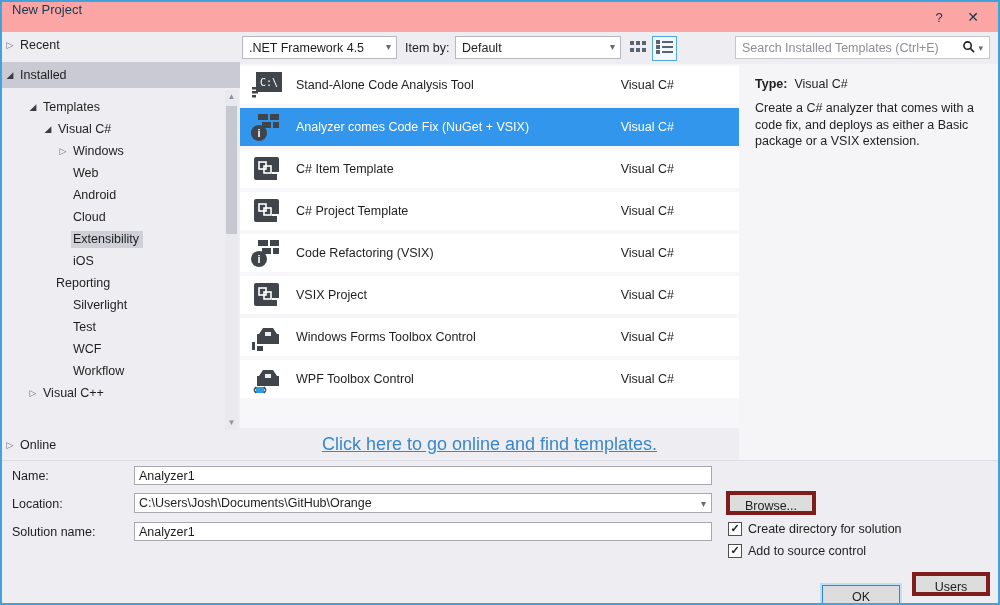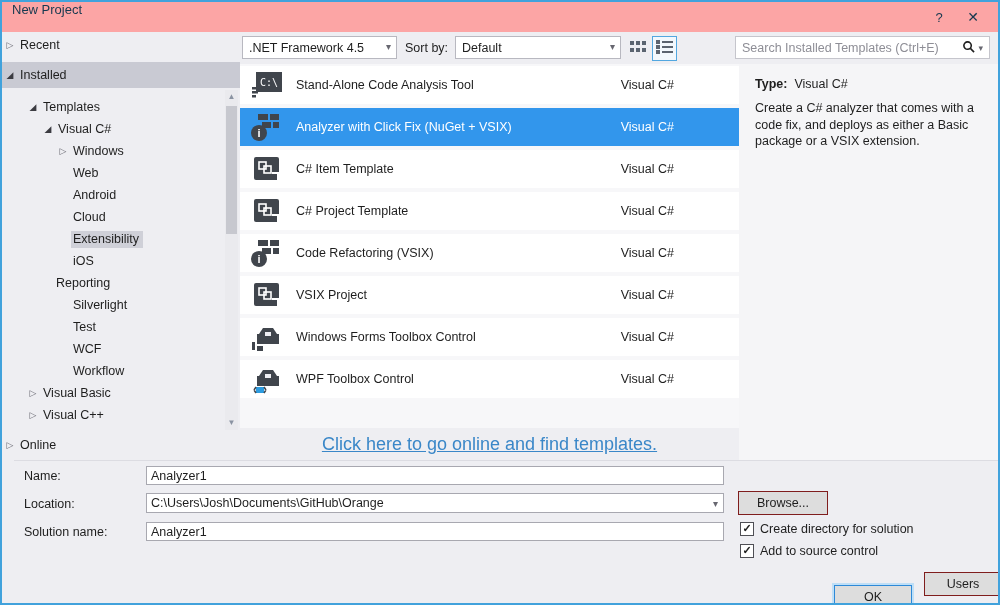--- a/index.html
+++ b/index.html
@@ -87,33 +87,33 @@
   .link { color:#3a87c8; text-decoration:underline; font-size:18px; cursor:pointer; }
 
   .v-divider { width:1px; background:#d9d9df; }
 
   .info-panel { flex:1; background:#f5f5f7; padding:13px 16px; font-size:12.5px; }
   .type-line { margin-bottom:9px; }
   .type-line b { font-weight:bold; }
   .descr { width:232px; line-height:16.5px; }
 
   
-  .bottom-form { position:absolute; left:0; right:0; bottom:0; height:143px; background:#eeeef2; border-top:1px solid #dcdce2; font-size:12.5px;margin-left:12px; }
+  .bottom-form { position:absolute; left:0; right:0; bottom:0; height:143px; background:#eeeef2; border-top:1px solid #dcdce2; font-size:12.5px; }
   .frm-label { position:absolute; left:10px; }
   .txt {
     position:absolute; left:132px; width:578px; height:19px; background:#fff;
     border:1px solid #a8a8b0; font-family:"Liberation Sans", sans-serif; font-size:12.5px;
     padding:0 4px; color:#1e1e1e;
   }
   .location-wrap { position:absolute; left:132px; top:32px; width:578px; height:20px; background:#fff; border:1px solid #a8a8b0; display:flex; align-items:center; }
   .location-wrap input { flex:1; border:none; outline:none; font-family:"Liberation Sans", sans-serif; font-size:12.5px; padding:0 4px; color:#1e1e1e; background:transparent; }
   .location-wrap .combo-arrow { color:#676770; font-size:10px; padding-right:5px; }
 
   .btn {
-    position:absolute; height:24px; background:#dddddd; border:1px solid #7f1d1d;
+    position:absolute; height:24px; background:#dddddd; border:4px solid #7f1d1d;
     font-family:"Liberation Sans", sans-serif; font-size:12.5px; color:#1e1e1e; text-align:center;
     line-height:22px; cursor:default;
   }
   .btn.focused { border:1px solid #2d89d8; box-shadow:0 0 0 2px #bfdff7; }
 
   .checkbox-row { position:absolute; display:flex; align-items:center; gap:6px; }
   .checkbox-box {
     width:14px; height:14px; background:#fff; border:1px solid #4f4f55;
     display:flex; align-items:center; justify-content:center; font-size:11px; color:#1e1e1e;
   }
@@ -194,24 +194,20 @@
             <div class="tree-item arrow-none" style="padding-left: 53px;">
               <span class="tree-arrow"></span>
               <span class="tree-label">WCF</span>
             </div>
             <div class="tree-item arrow-none" style="padding-left: 53px;">
               <span class="tree-arrow"></span>
               <span class="tree-label">Workflow</span>
             </div>
             <div class="tree-item arrow-collapsed" style="padding-left: 23px;">
               <span class="tree-arrow"></span>
-              <span class="tree-label">Visual Basic</span>
-            </div>
-            <div class="tree-item arrow-collapsed" style="padding-left: 23px;">
-              <span class="tree-arrow"></span>
               <span class="tree-label">Visual C++</span>
             </div>
           </div>
         <div class="scrollbar">
           <div class="arr up">▲</div>
           <div class="thumb"></div>
           <div class="arr down">▼</div>
         </div>
       </div>
 
@@ -221,21 +217,21 @@
       </div>
     </div>
 
     <div class="main">
 
       <div class="toolbar">
         <div class="combo" style="left:2px; width:155px;">
           <span>.NET Framework 4.5</span>
           <span class="combo-arrow">▾</span>
         </div>
-        <span class="toolbar-label" style="left:165px;">Sort by:</span>
+        <span class="toolbar-label" style="left:165px;">Item by:</span>
         <div class="combo" style="left:215px; width:166px;">
           <span>Default</span>
           <span class="combo-arrow">▾</span>
         </div>
         <div class="view-btn" style="left:386px;">
           <span>
             <svg width="17" height="14" viewBox="0 0 17 14">
                 <g fill="#5b6470">
                   <rect x="0" y="1" width="4" height="4"></rect>
                   <rect x="6" y="1" width="4" height="4"></rect>
@@ -301,21 +297,21 @@
                       <rect x="8" y="2" width="10" height="6" fill="#40454c"></rect>
                       <rect x="20" y="2" width="9" height="6" fill="#40454c"></rect>
                       <rect x="12" y="10" width="9" height="6" fill="#40454c"></rect>
                       <rect x="23" y="10" width="6" height="6" fill="#40454c"></rect>
                       <circle cx="9" cy="21" r="8" fill="#40454c"></circle>
                       <text x="9" y="25" font-size="11" fill="#ffffff" text-anchor="middle" font-weight="bold">i</text>
                     </svg>
                   </span>
 
                 </span>
-                <span class="tpl-name">Analyzer with Click Fix (NuGet + VSIX)</span>
+                <span class="tpl-name">Analyzer comes Code Fix (NuGet + VSIX)</span>
                 <span class="tpl-cat">Visual C#</span>
               </div>
               <div class="tpl-row icon-template">
                 <span class="tpl-icon">
 
                   <span class="v v-template">
                     <svg width="34" height="30" viewBox="0 0 34 30">
                       <rect x="4" y="3" width="25" height="23" rx="2" fill="#40454c"></rect>
                       <rect x="9" y="8" width="7" height="7" fill="none" stroke="#ffffff" stroke-width="1.6"></rect>
                       <rect x="14" y="12" width="7" height="7" fill="none" stroke="#ffffff" stroke-width="1.6"></rect>

